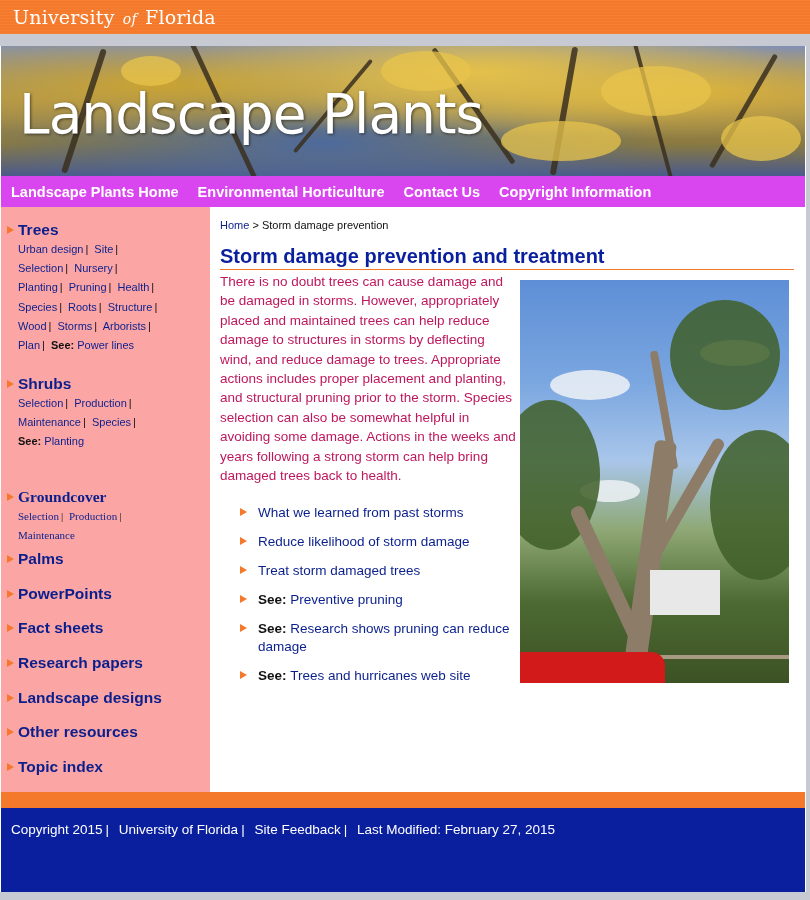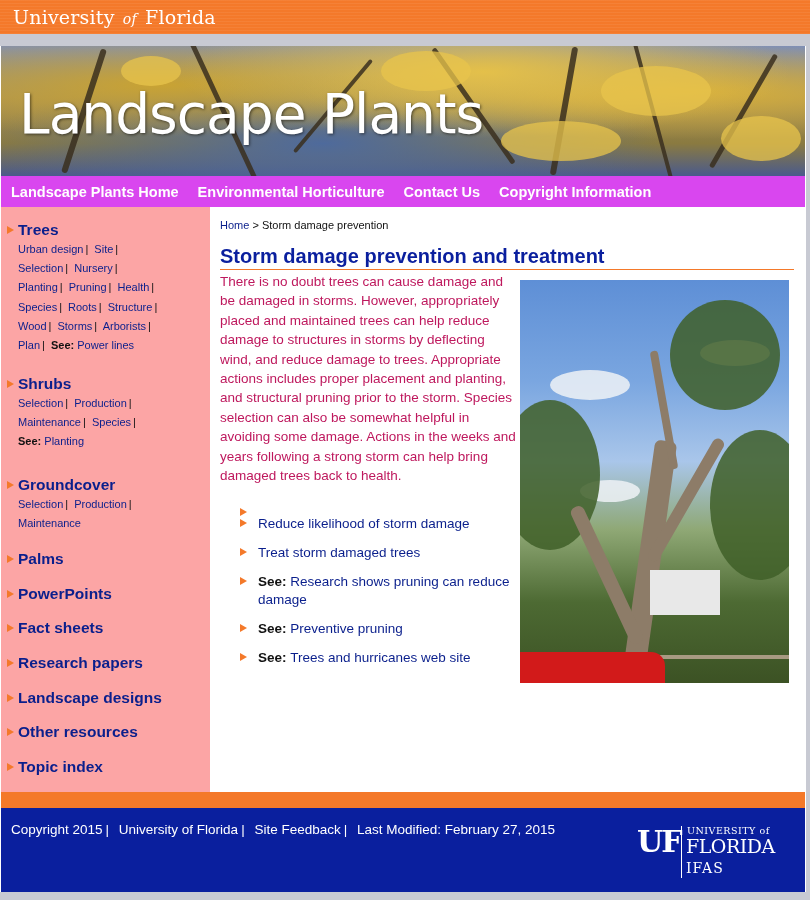--- a/index.html
+++ b/index.html
@@ -258,21 +258,21 @@
       <div class="sb-links">
         <a>Selection</a><span class="sep">|</span>
         <a>Production</a><span class="sep">|</span><br>
         <a>Maintenance</a><span class="sep">|</span>
         <a>Species</a><span class="sep">|</span><br>
         <span class="see">See: </span>
         <a>Planting</a>
       </div>
     </div>
 
-    <div class="sb-section" style="top:268px;">
+    <div class="sb-section" style="top:280px;font-family:Liberation Serif, serif;">
       <div class="sb-head">
         <span class="sb-arrow"></span>
         <a>Groundcover</a>
       </div>
       <div class="sb-links">
         <a>Selection</a><span class="sep">|</span>
         <a>Production</a><span class="sep">|</span><br>
         <a>Maintenance</a>
       </div>
     </div>
@@ -343,55 +343,49 @@
     <div class="trunk" style="left:160px;top:150px;width:12px;height:140px;transform:rotate(30deg);"></div>
     <div class="trunk" style="left:140px;top:70px;width:8px;height:120px;transform:rotate(-10deg);"></div>
     <div class="house" style="left:130px;top:290px;width:70px;height:45px;"></div>
     <div class="fence" style="left:140px;top:375px;width:130px;height:4px;"></div>
     <div class="truck" style="left:0;top:372px;width:145px;height:31px;border-top-right-radius:14px;"></div>
   </div>
 
   <ul class="bullets">
     <li>
       <span class="b-arrow"></span>
+      <a>What we learned from past storms</a>
     </li>
     <li>
       <span class="b-arrow"></span>
       <a>Reduce likelihood of storm damage</a>
     </li>
     <li>
       <span class="b-arrow"></span>
       <a>Treat storm damaged trees</a>
+    </li>
+    <li>
+      <span class="b-arrow"></span>
+      <span class="see">See: </span>
+      <a>Preventive pruning</a>
     </li>
     <li>
       <span class="b-arrow"></span>
       <span class="see">See: </span>
       <a>Research shows pruning can reduce damage</a>
-    </li>
-    <li>
-      <span class="b-arrow"></span>
-      <span class="see">See: </span>
-      <a>Preventive pruning</a>
     </li>
     <li>
       <span class="b-arrow"></span>
       <span class="see">See: </span>
       <a>Trees and hurricanes web site</a>
     </li>
   </ul>
 
   <div class="footer-orange"></div>
   <div class="footer">
     <div class="footer-line">
       <span>Copyright 2015</span><span class="sep">|</span>
       <a>University of Florida</a><span class="sep">|</span>
       <a>Site Feedback</a><span class="sep">|</span>
       <span>Last Modified: February 27, 2015</span>
     </div>
-    <a class="ufifas-logo">
-      <span class="uf">UF</span>
-      <span class="divider"></span>
-      <span class="univ">UNIVERSITY of</span>
-      <span class="florida">FLORIDA</span>
-      <span class="ifas">IFAS</span>
-    </a>
   </div>
 </div>
 
 </body></html>

